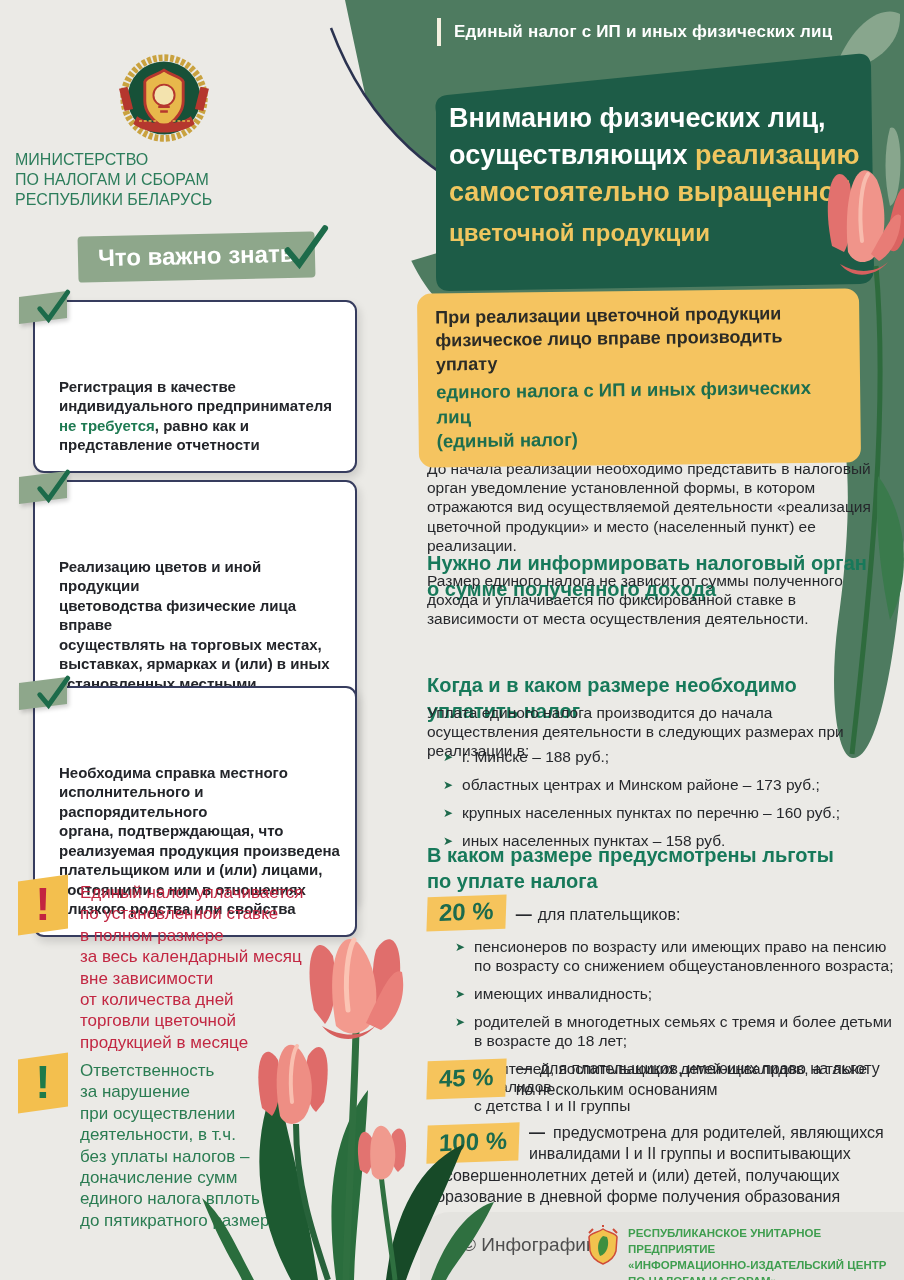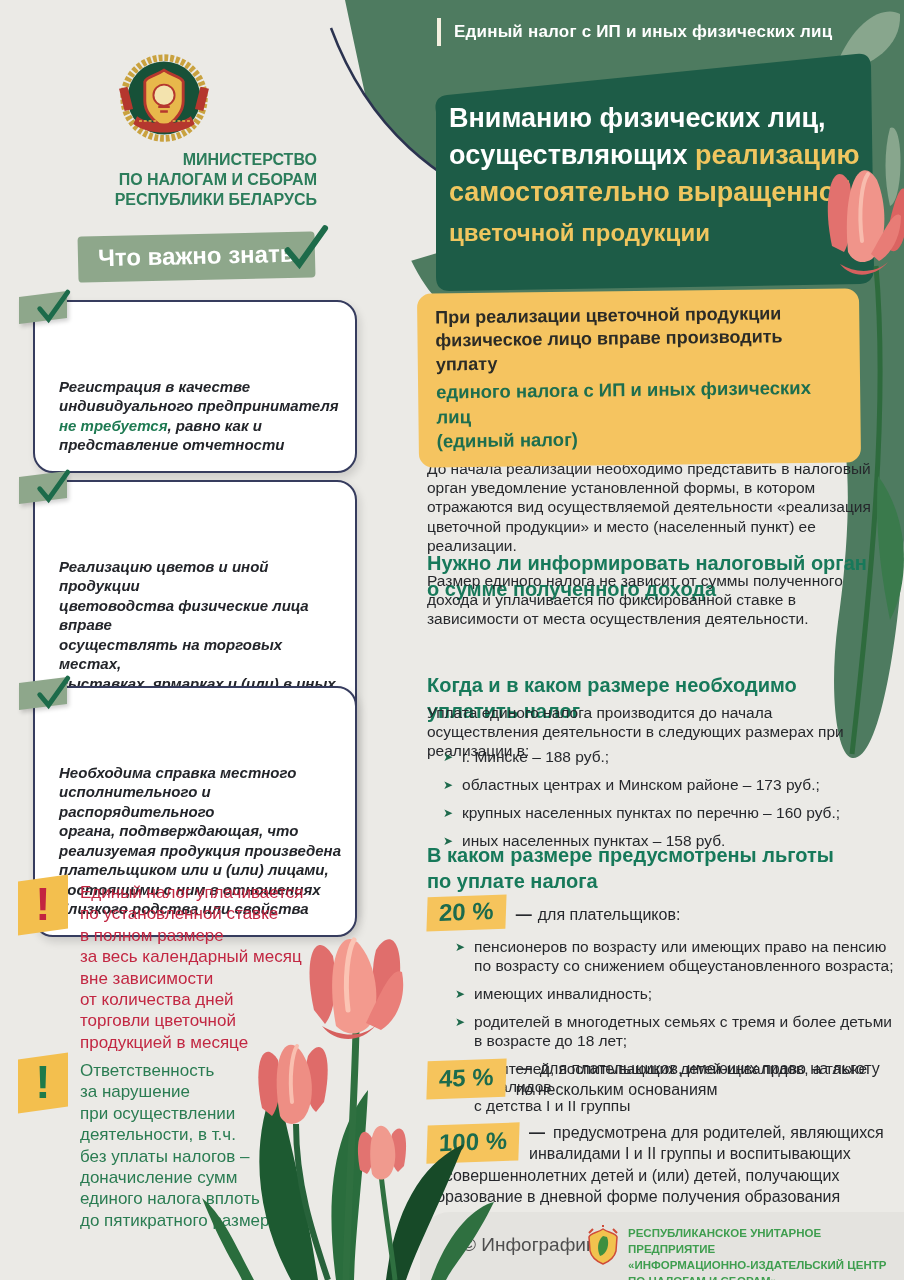--- a/index.html
+++ b/index.html
@@ -44,31 +44,31 @@
     font-size:24px; font-weight:bold; padding:2px 12px 4px;
     transform:rotate(-2deg) skewX(-4deg);
   }
   .ben-head { left:427px; width:460px; font-size:16px; color:#26282c; }
   .ben-head .dash { font-weight:bold; margin:0 6px 0 10px; }
   .ben-wrap { left:427px; width:470px; font-size:16px; color:#26282c; line-height:1.33; }
   .ben-wrap .pct { float:left; margin:2px 10px 2px 0; }
   .ben-wrap .dash { font-weight:bold; margin-right:8px; }
 
   
-  .ministry { left:15px; top:150px; width:302px; text-align:right;
-    font-size:16px; font-weight:bold; color:#2c7d5b; line-height:1.25; white-space:pre-line; }
+  .ministry { left:15px; top:150px; width:302px; text-align:left;
+    font-size:16px; font-weight:normal; color:#2c7d5b; line-height:1.25; white-space:pre-line; }
   .know-badge { left:78px; top:234px; background:#8ea78b; color:#fff;
     font-size:24px; font-weight:bold; padding:8px 20px 10px; border-radius:4px;
     transform:rotate(-1.3deg); }
   .know-check { left:276px; top:220px; }
 
   .lcard {
-    left:33px; width:324px; background:#fff; border:2px solid #363c5e; border-radius:20px;
+    left:33px; width:324px; background:#fff; border:2px solid #363c5e; border-radius:11px;
     padding:16px 10px 16px 24px; box-shadow:3px 5px 8px rgba(0,0,0,.13);
-    font-size:15px; font-weight:bold; color:#23252a; line-height:1.3; white-space:pre-line;font-style:italic;
+    font-size:15px; font-weight:bold; color:#23252a; line-height:1.3; white-space:pre-line;
   }
   .hl-green { color:#1e7a52; }
   .tab { position:absolute; left:-16px; top:-8px; width:48px; height:27px;
     background:#8ea78b; transform:skewY(-7deg); box-shadow:2px 3px 4px rgba(0,0,0,.18); }
   .tab-check { position:absolute; left:-4px; top:-16px; }
 
   .alert-badge { width:50px; height:54px; background:#f3bf4e; transform:skewY(-8deg);
     text-align:center; }
   .alert-badge span { display:block; font-size:46px; font-weight:bold; line-height:52px;
     transform:skewY(8deg); }

